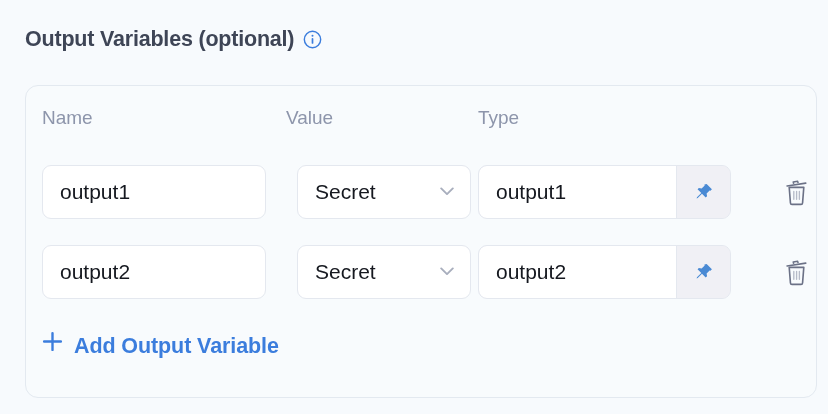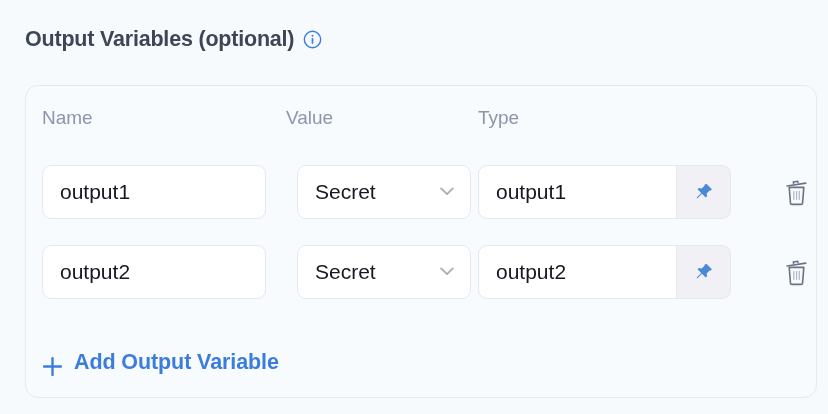--- a/index.html
+++ b/index.html
@@ -200,23 +200,23 @@
   .trash-icon {
     width: 25px;
     height: 27px;
     display: block;
   }
 
   
   .add-link {
     position: absolute;
     left: 16px;
-    top: 261px;
-    display: flex;
-    align-items: flex-end;
+    top: 245px;
+    display: flex;
+    align-items: flex-start;
     gap: 11px;
     height: 30px;
   }
   .plus-icon {
     width: 21px;
     height: 21px;
     display: block;
     flex: none;
   }
   .add-label {

